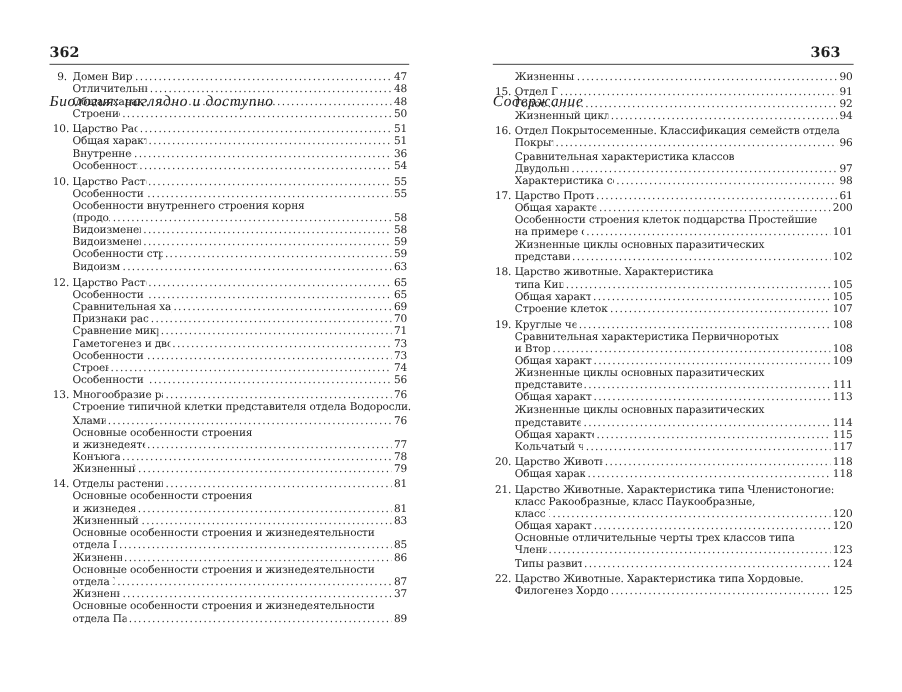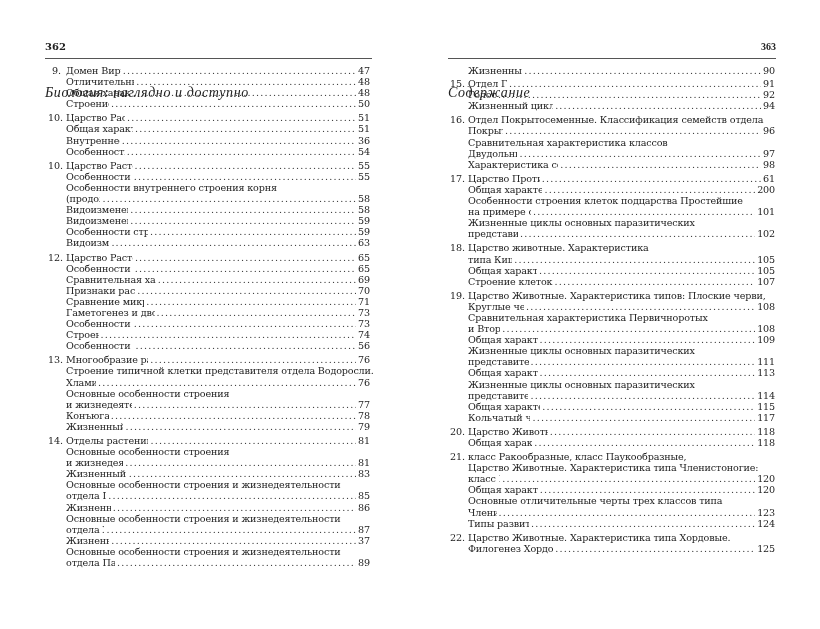--- a/index.html
+++ b/index.html
@@ -4,23 +4,23 @@
   <style>
     html, body { margin: 0; padding: 0; background: #ffffff; }
     body { width: 820px; height: 629px; position: relative; overflow: hidden;
       font-family: "DejaVu Serif", "Liberation Serif", serif; color: #222; }
     .page { position: absolute; top: 0; width: 410px; height: 629px; }
     .page.left { left: 0; }
     .page.right { left: 410px; }
     .header { position: absolute; top: 40px; height: 18px; border-bottom: 1.5px solid #555; }
     .left .header { left: 45px; width: 327px; }
     .right .header { left: 38px; width: 328px; }
-    .pnum { position: absolute; top: 1px; font-size: 10px; font-weight: bold; font-family: "DejaVu Serif", serif; text-align: right; }
+    .pnum { position: absolute; top: 1px; font-size: 13px; font-weight: bold; font-family: "DejaVu Serif", serif; text-align: right; }
     .left .pnum { left: 0; }
-    .right .pnum { right: 0; font-family: Liberation Serif, serif; }
+    .right .pnum { right: 12px; }
     .htitle { position: absolute; top: 1px; left: 0; right: 0; 
       font-style: italic; font-size: 14px; letter-spacing: 0.6px; font-family: "Liberation Serif", serif; margin-top: 44px; }
     .toc { position: absolute; top: 65px; font-size: 9.6px; line-height: 11.1px;
       font-family: "DejaVu Serif", serif; letter-spacing: -0.15px; }
     .left .toc { left: 48px; width: 322px; }
     .right .toc { left: 40px; width: 325px; }
     .chapter { position: relative; padding-left: 18px; margin-bottom: 3px; }
     .chapter.cont { margin-bottom: 2px; }
     .chnum { position: absolute; left: 0; top: 0; font-weight: normal; }
     .left .chapter:first-child .chnum { left: 4px; }
@@ -447,21 +447,20 @@
           <div class="line">
             <span class="txt">Строение клеток Кишечнополостных (на примере гидры)</span>
             <span class="dots"></span>
             <span class="pg">107</span>
           </div>
         </div>
       </div>
       <div class="chapter">
         <span class="chnum">19.</span>
         <div>
-          <div class="wrap">Царство Животные. Характеристика типов: Плоские черви,</div>
           <div class="line">
             <span class="txt">Круглые черви, Кольчатые черви</span>
             <span class="dots"></span>
             <span class="pg">108</span>
           </div>
         </div>
         <div>
           <div class="wrap">Сравнительная характеристика Первичноротых</div>
           <div class="line">
             <span class="txt">и Вторичноротых</span>
@@ -527,22 +526,22 @@
           <div class="line">
             <span class="txt">Общая характеристика типа Моллюски</span>
             <span class="dots"></span>
             <span class="pg">118</span>
           </div>
         </div>
       </div>
       <div class="chapter">
         <span class="chnum">21.</span>
         <div>
+          <div class="wrap">Царство Животные. Характеристика типа Членистоногие:</div>
           <div class="wrap">класс Ракообразные, класс Паукообразные,</div>
-          <div class="wrap">Царство Животные. Характеристика типа Членистоногие:</div>
           <div class="line">
             <span class="txt">класс Насекомые</span>
             <span class="dots"></span>
             <span class="pg">120</span>
           </div>
         </div>
         <div>
           <div class="line">
             <span class="txt">Общая характеристика типа Членистоногие</span>
             <span class="dots"></span>

